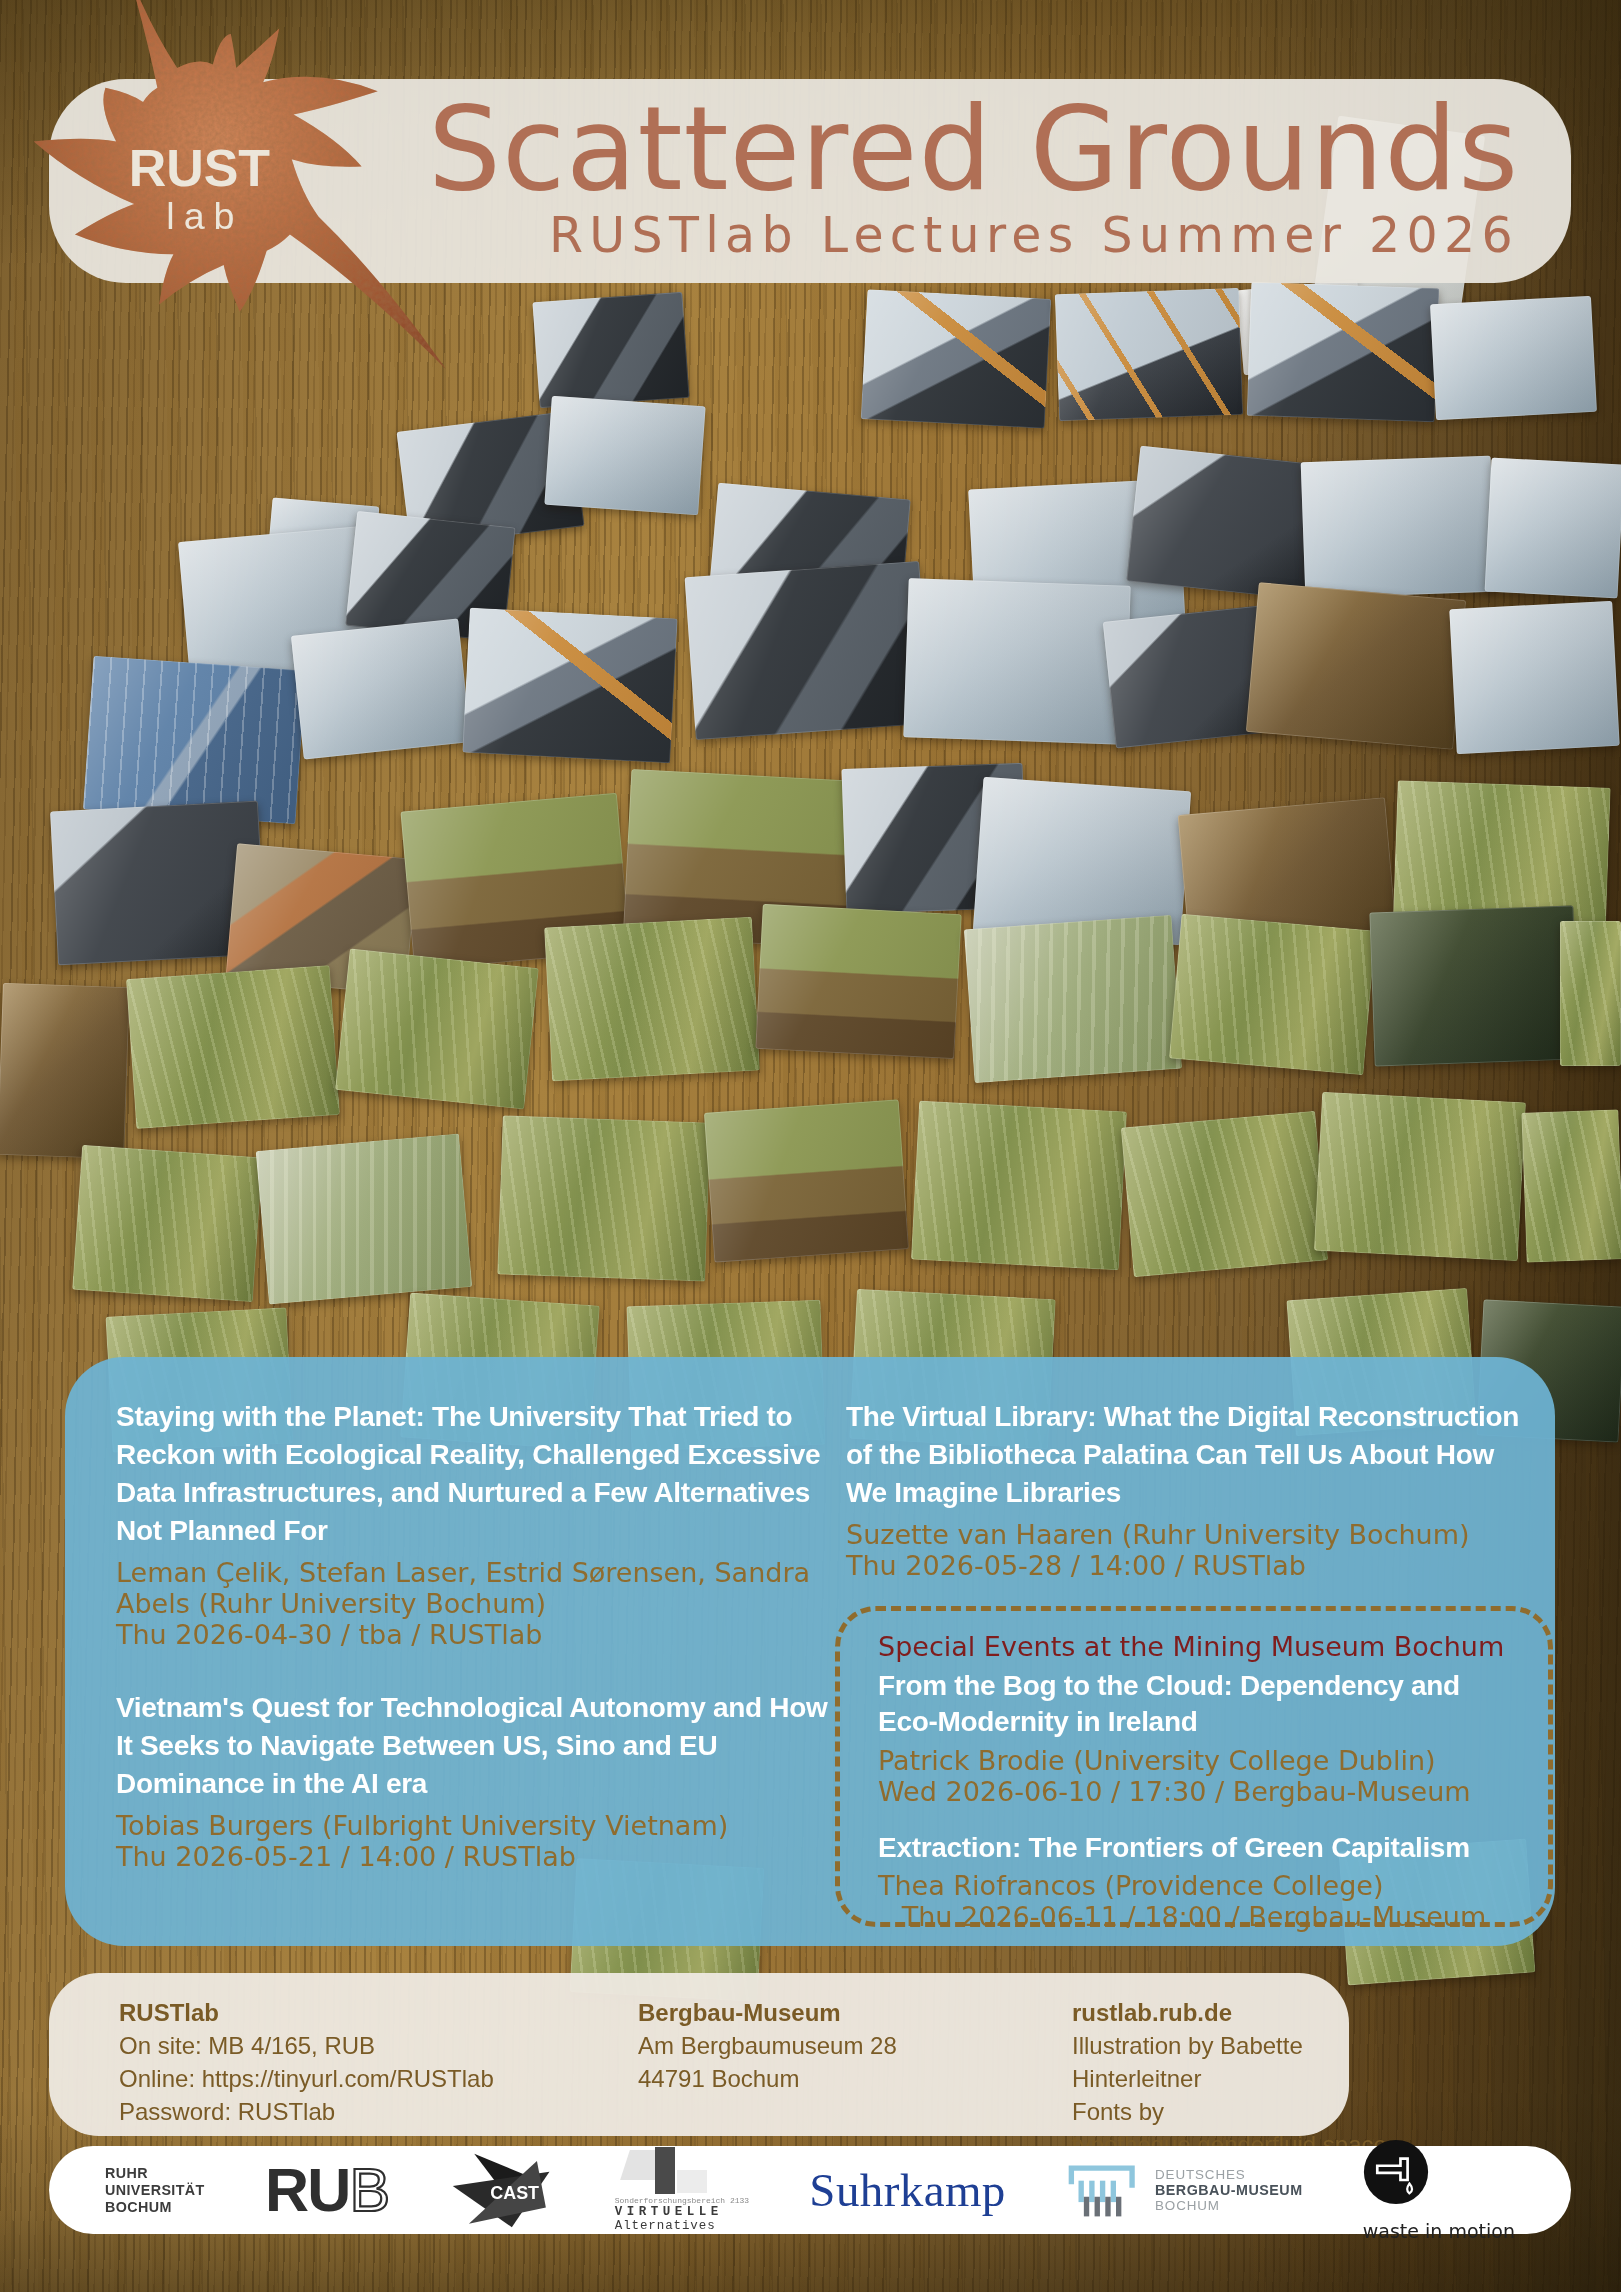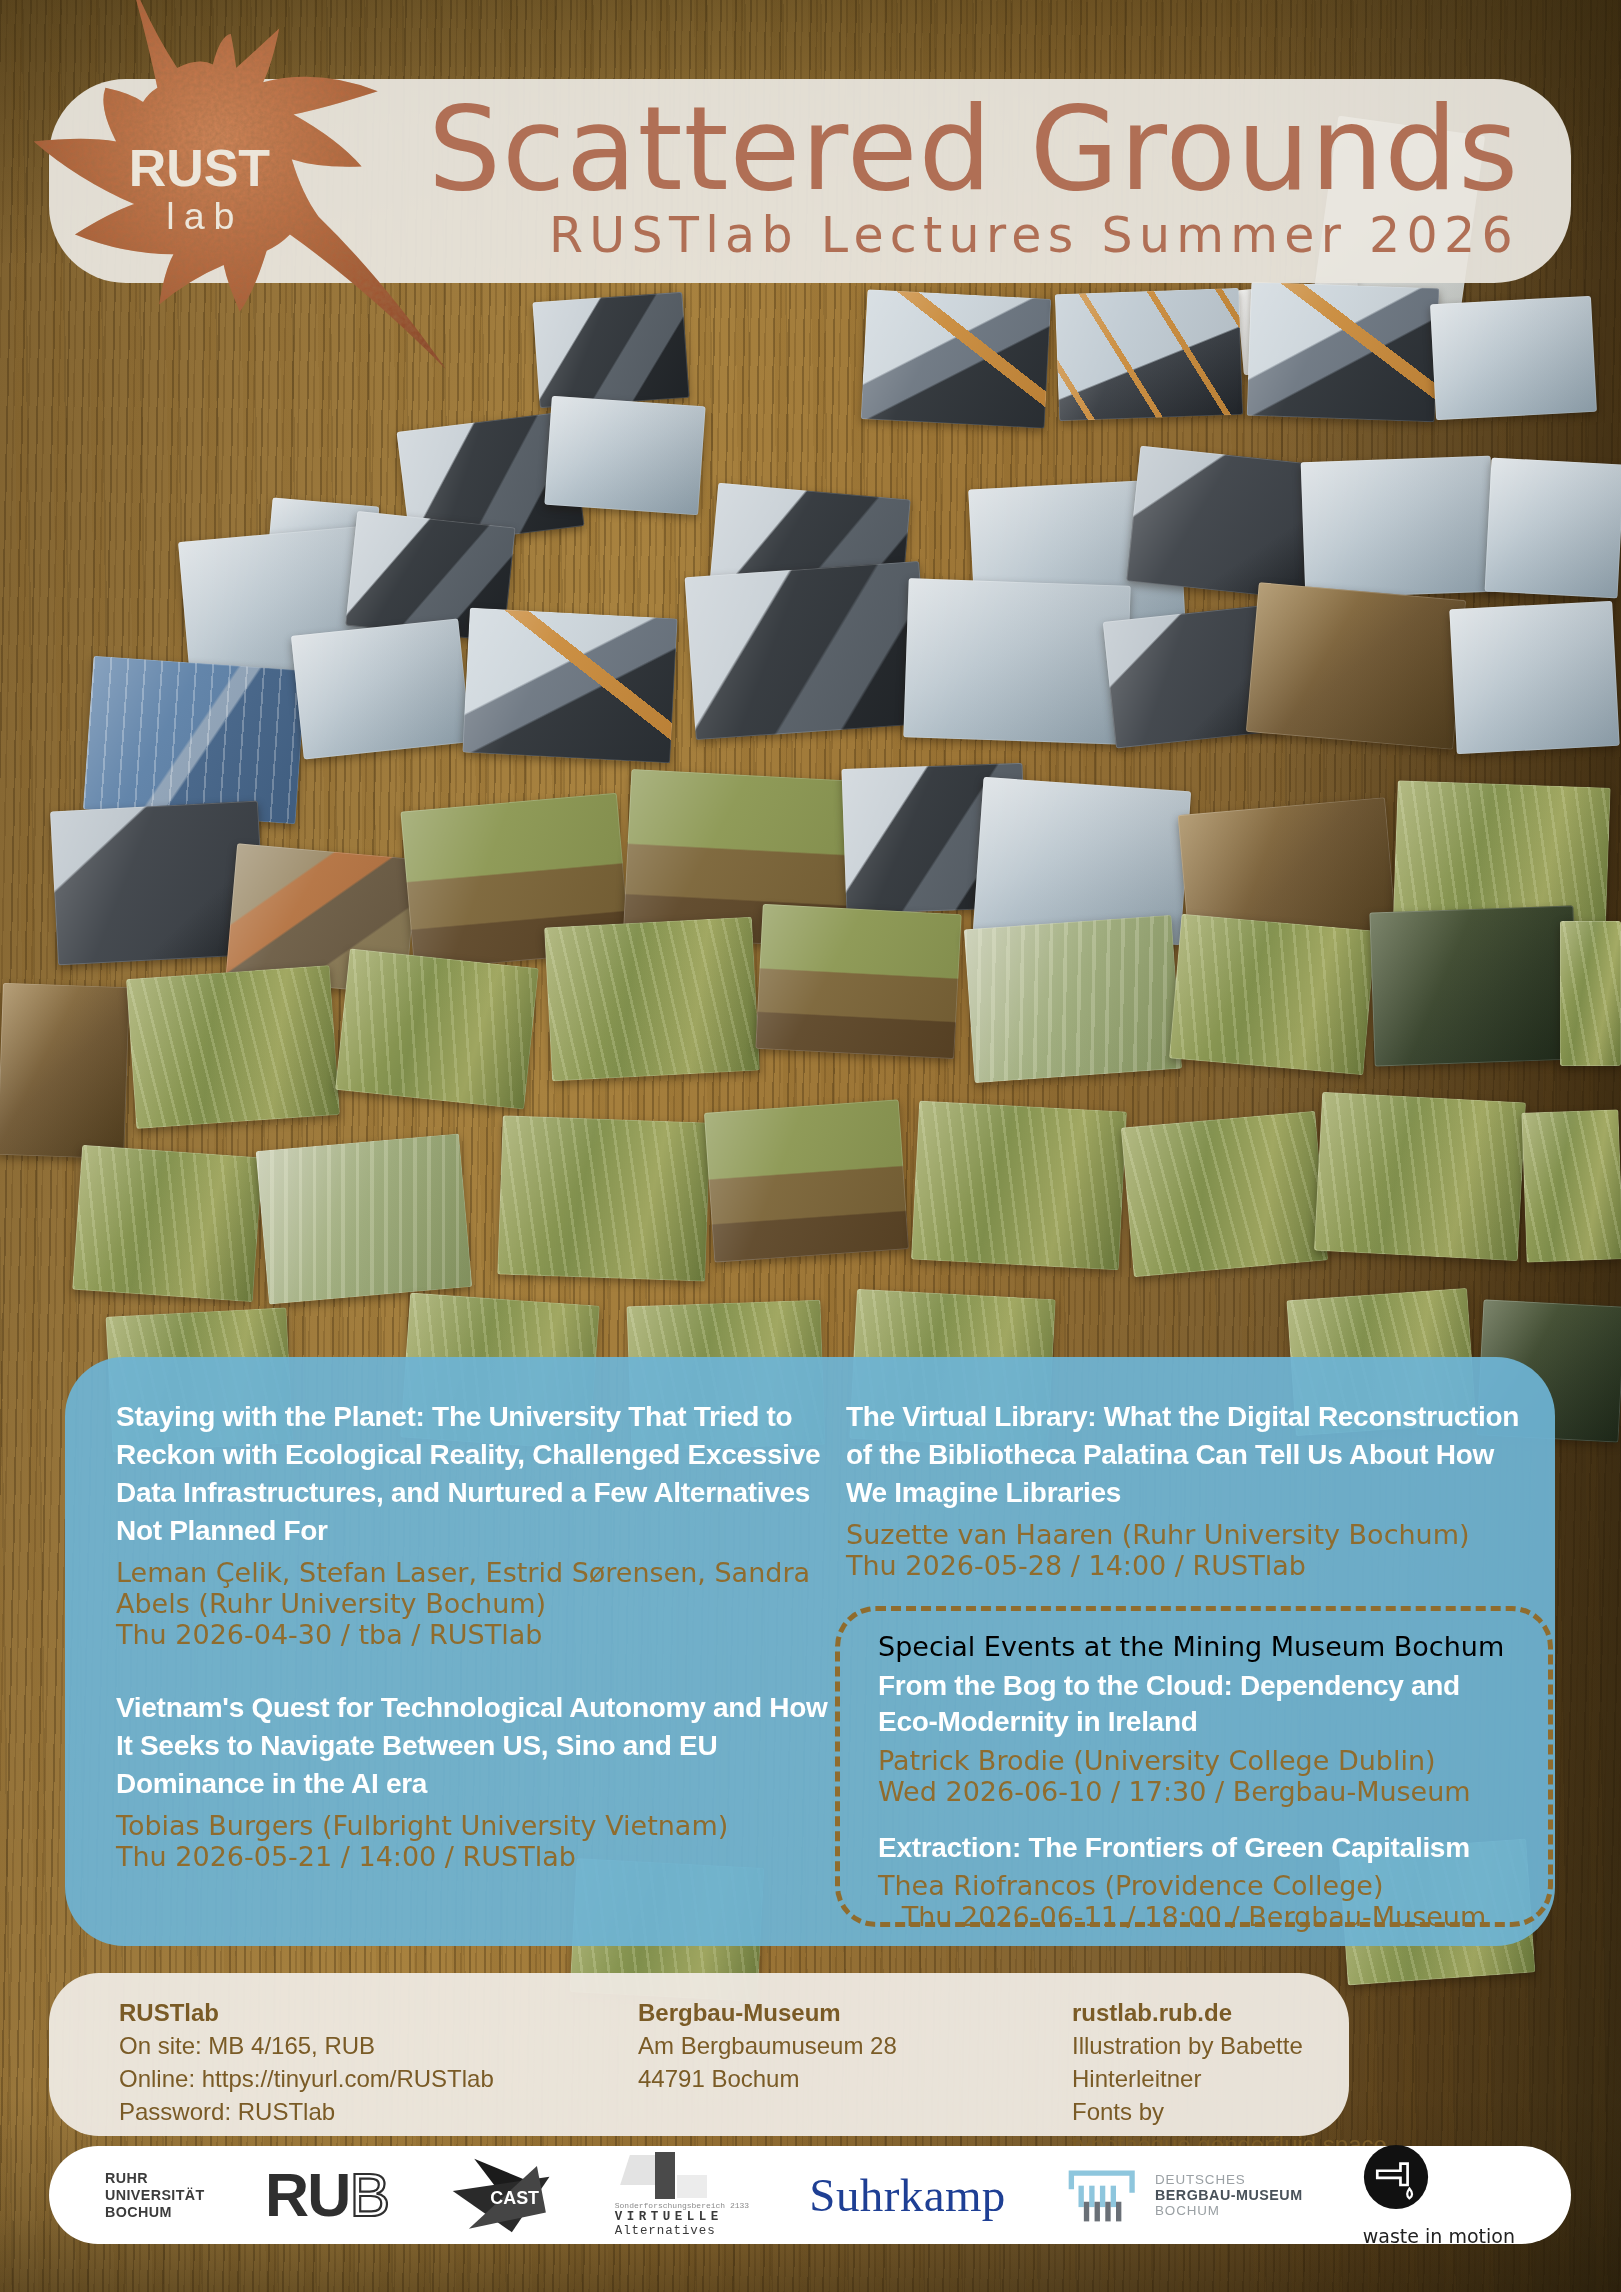--- a/index.html
+++ b/index.html
@@ -54,32 +54,32 @@
   
   .panel{position:absolute;left:65px;top:1357px;width:1490px;height:589px;z-index:3;
          background:rgba(110,180,212,0.93);border-radius:59px;}
   .col-left{position:absolute;left:51px;top:41px;width:716px;}
   .col-right{position:absolute;left:781px;top:41px;width:690px;}
   .event-title{color:#ffffff;font-weight:700;font-size:28px;line-height:38px;letter-spacing:-0.3px;}
   .event-meta{font-family:"DejaVu Sans",sans-serif;color:#8f6c2e;font-size:27px;line-height:31px;margin-top:7.2px;}
   .event + .event{margin-top:39px;}
   .special-box{position:absolute;left:770px;top:249px;width:718px;height:321px;box-sizing:border-box;
          border:5.4px dashed #8f6c2e;border-radius:41px;padding:19.7px 38px;}
-  .special-label{font-family:"DejaVu Sans",sans-serif;color:#000000;font-size:27px;line-height:32px;margin-bottom:5.4px;}
+  .special-label{font-family:"DejaVu Sans",sans-serif;color:#7f1d1d;font-size:27px;line-height:32px;margin-bottom:5.4px;}
   .special-box .event + .event{margin-top:23px;}
   .special-box .event-title{line-height:36px;}
   .special-box .event-meta{margin-top:4.5px;}
   
   .info-bar{position:absolute;left:49px;top:1973px;width:1300px;height:163px;z-index:3;
          background:rgba(237,232,224,0.96);border-radius:50px;color:#7a5b26;}
   .info-col{position:absolute;top:23px;font-size:24px;line-height:33px;}
   .info-col .head{font-weight:700;}
   .ic1{left:70px;} .ic2{left:589px;} .ic3{left:1023px;}
   
-  .footer{position:absolute;left:49px;top:2146px;width:1522px;height:98px;z-index:3;
+  .footer{position:absolute;left:49px;top:2146px;width:1522px;height:88px;z-index:3;
          background:#ffffff;border-radius:57px;display:flex;align-items:center;
          justify-content:space-between;padding:0 56px;box-sizing:border-box;}
   .rub-text{color:#3c3c3c;font-size:14.3px;line-height:17px;font-weight:700;letter-spacing:0.4px;}
   .rub-mark{font-size:61px;color:#2f2f2f;letter-spacing:-1.8px;}
   .rub-mark .b-bold{font-weight:800;}
   .rub-mark .b-outline{font-weight:400;color:#ffffff;-webkit-text-stroke:2.2px #2f2f2f;}
   .vl{display:flex;flex-direction:column;align-items:flex-start;color:#3a3a3a;}
   .vl-shapes{position:relative;width:86px;height:47px;margin-left:10.7px;}
   .vl-s1{position:absolute;left:0;top:3.6px;width:39px;height:30px;background:#e3e3e3;transform:skewX(-18deg);}
   .vl-s2{position:absolute;left:30px;top:0;width:19.7px;height:47px;background:#4a4a4a;}

